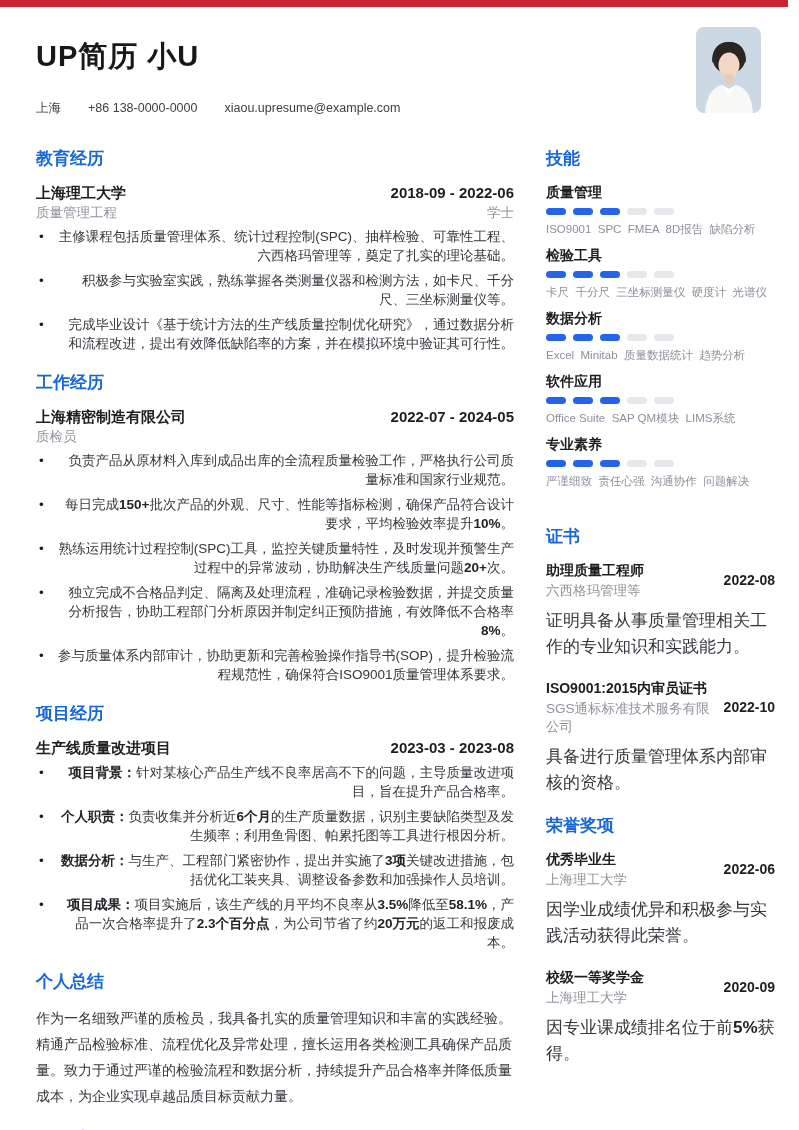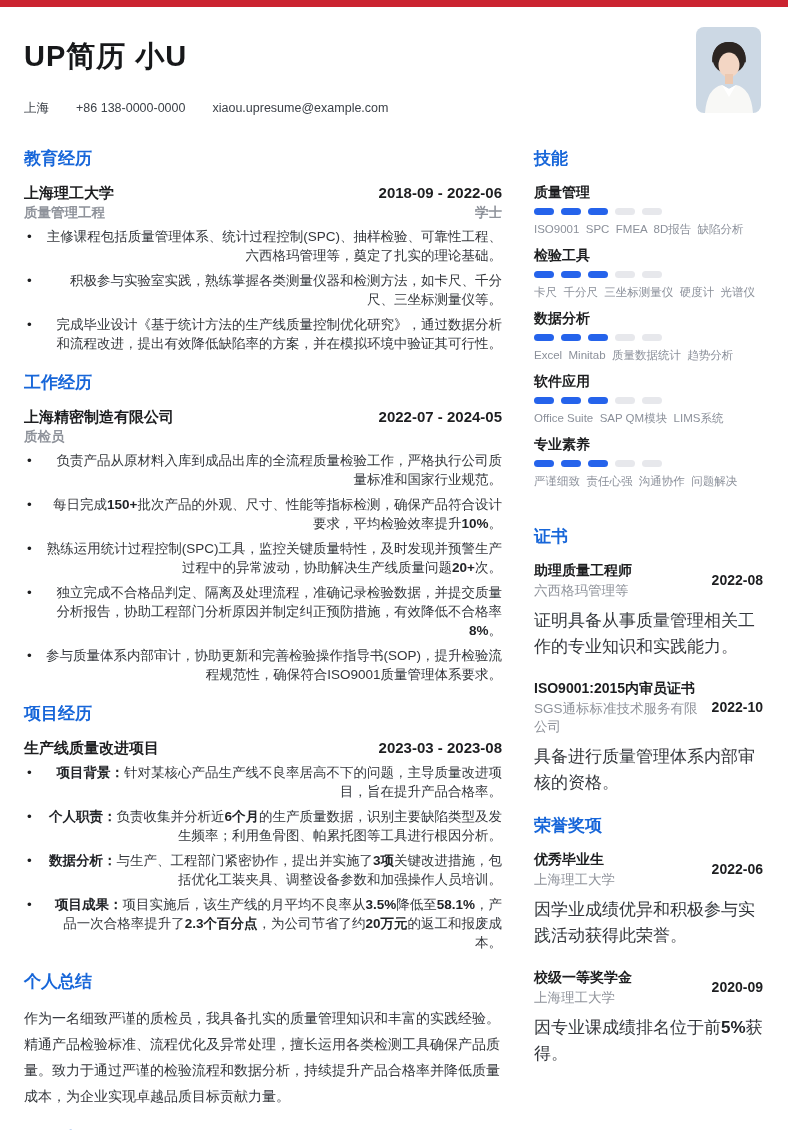--- a/index.html
+++ b/index.html
@@ -1,34 +1,34 @@
 <!DOCTYPE html>
 <html style="--bar: #cb2430; --accent: #1766d9; --segFill: #2563eb; --segEmpty: #e7e8ec;"><head>
 <meta charset="utf-8">
 <style>
   html,body{margin:0;padding:0;background:#ffffff;}
   body{font-family:"Liberation Sans","DejaVu Sans",sans-serif;-webkit-font-smoothing:antialiased;}
-  .page{position:relative;width:788px;height:1130px;background:#fff;overflow:hidden;box-sizing:border-box;padding:0 24px;}
+  .page{position:relative;width:788px;height:1130px;background:#fff;overflow:hidden;box-sizing:border-box;padding:0 36px;}
   .top-bar{position:absolute;left:0;top:0;width:799px;height:7px;background:var(--bar,#cb2430);}
   
   .name{font-size:29px;font-weight:700;color:#17181a;letter-spacing:1px;margin:38px 0 0;line-height:36px;}
   .contact{margin-top:26px;font-size:12.5px;color:#3c4148;line-height:17px;}
   .contact span{margin-right:27px;}
   .photo{position:absolute;top:27px;right:27px;width:65px;height:86px;border-radius:8px;overflow:hidden;}
   
   .columns{display:flex;margin-top:30px;}
   .col-left{width:478px;flex:0 0 478px;}
   .col-right{width:229px;flex:0 0 229px;margin-left:32px;}
   
   section{margin-bottom:18px;}
   .sec-h{font-size:17px;line-height:24px;font-weight:700;color:var(--accent,#1766d9);margin:0 0 11px;}
   .item-head{display:flex;justify-content:space-between;align-items:baseline;line-height:21px;}
   .item-title{font-size:15px;font-weight:700;color:#1d1e20;}
   .item-date{font-size:15px;font-weight:700;color:#1d1e20;white-space:nowrap;margin-left:10px;}
-  .item-sub{display:flex;justify-content:space-between;font-size:13.5px;color:#8f939b;line-height:19px;font-weight:bold;}
+  .item-sub{display:flex;justify-content:space-between;font-size:13.5px;color:#8f939b;line-height:19px;}
   
   ul.bullets{list-style:none;margin:5px 0 0;padding:0;}
   ul.bullets li{display:flex;font-size:13.5px;line-height:19px;color:#34373c;margin-bottom:6px;}
   ul.bullets .dot{flex:0 0 22px;color:#1d1e20;padding-left:3px;box-sizing:border-box;}
   ul.bullets .txt{flex:1;text-align:right;}
   .b{font-weight:700;color:#222428;}
   
   .summary-p{font-size:14px;line-height:26px;color:#34373c;margin:0 0 12px;}
   
   .skill{margin-bottom:8px;}

